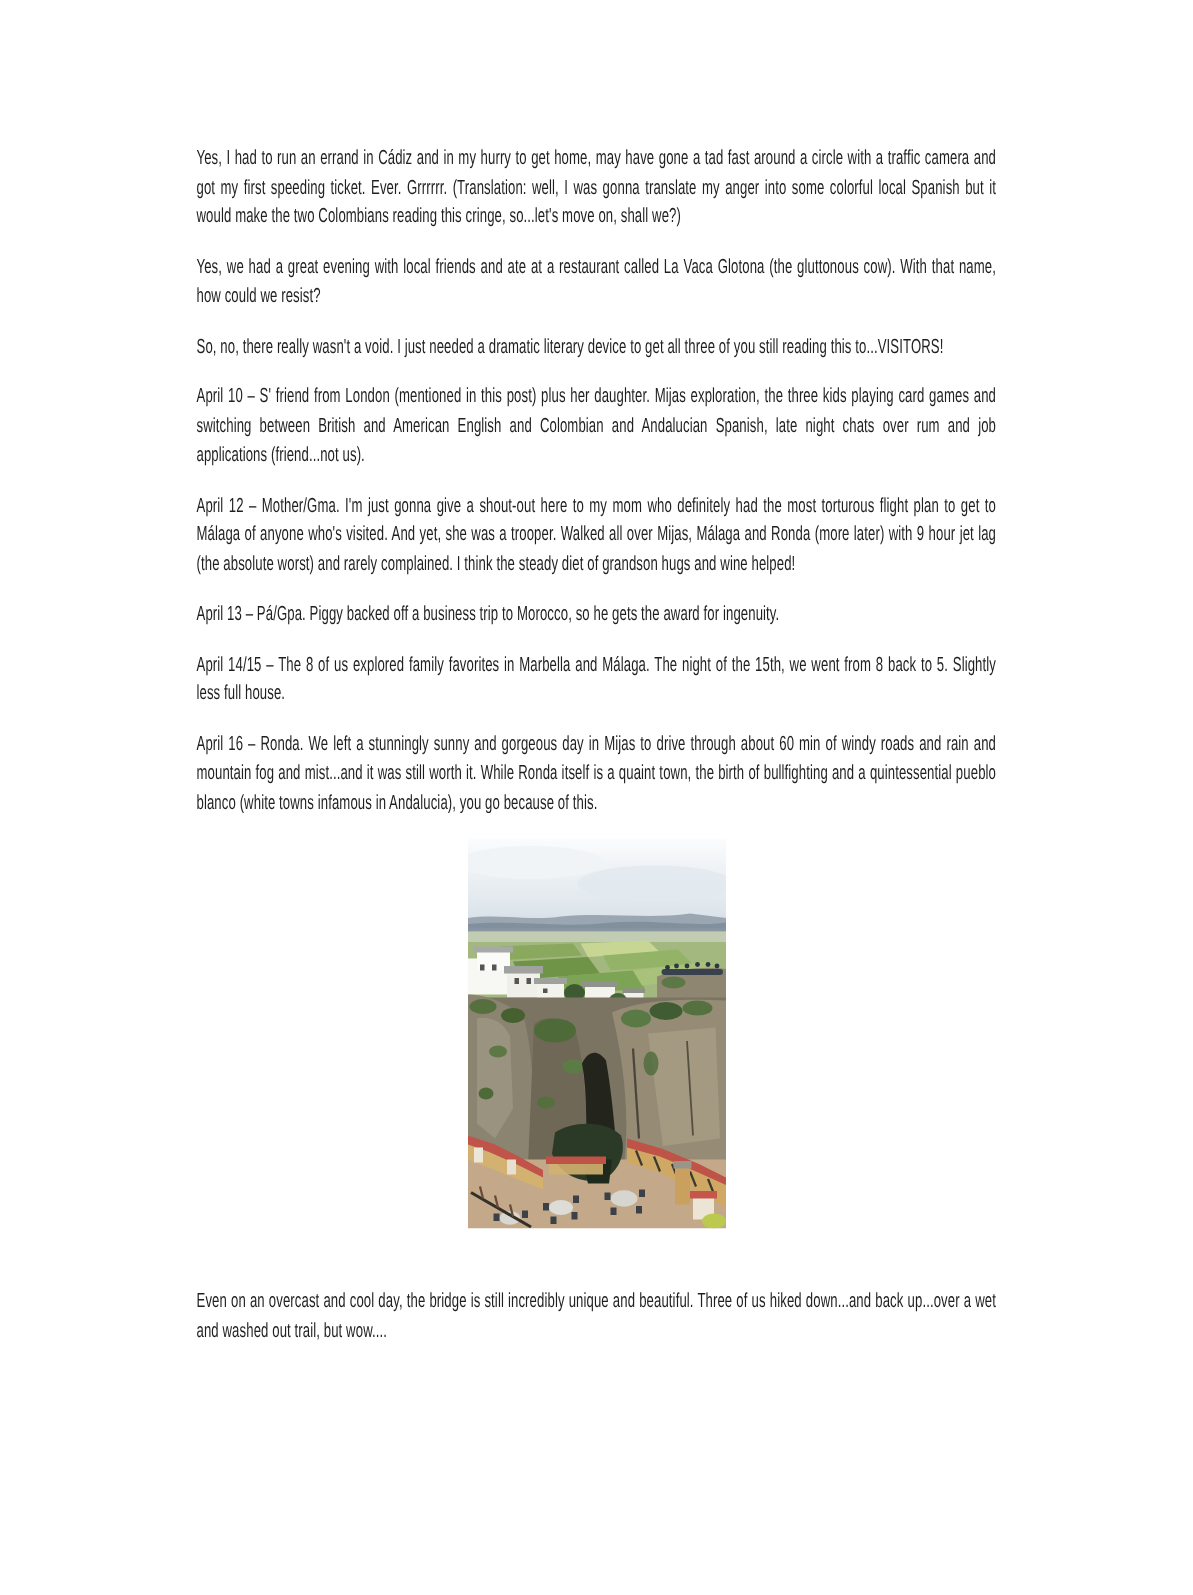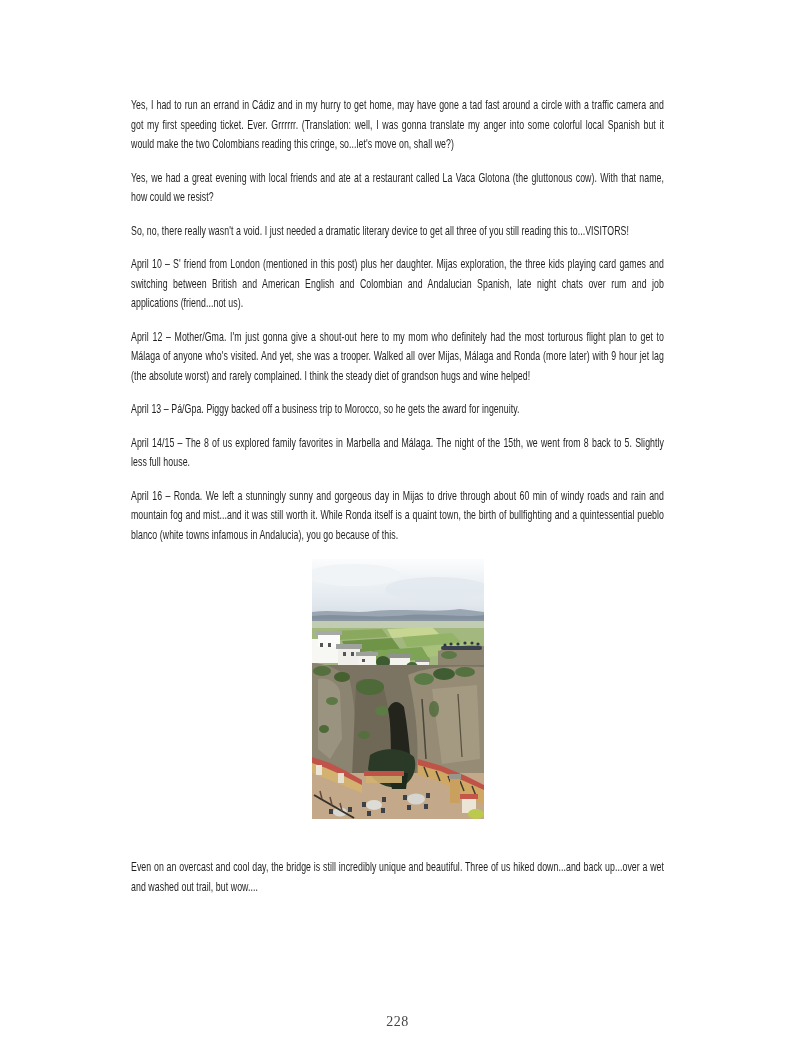--- a/index.html
+++ b/index.html
@@ -184,15 +184,14 @@
         <rect x="36" y="248" width="4" height="5" fill="#3c4147"></rect>
       <path d="M2,236 L42,259" stroke="#33302a" stroke-width="2" fill="none"></path>
       <path d="M8,232 L10,240 M18,238 L20,246 M28,244 L30,252" stroke="#6b4a38" stroke-width="1.5" fill="none"></path>
     </svg>
   </figure>
 
   <div class="text-block text-bottom">
     <p>Even on an overcast and cool day, the bridge is still incredibly unique and beautiful.  Three of us hiked down...and back up...over a wet and washed out trail, but wow....</p>
   </div>
 
-  <div class="page-number">228</div>
 
 </div>
 
 </body></html>

